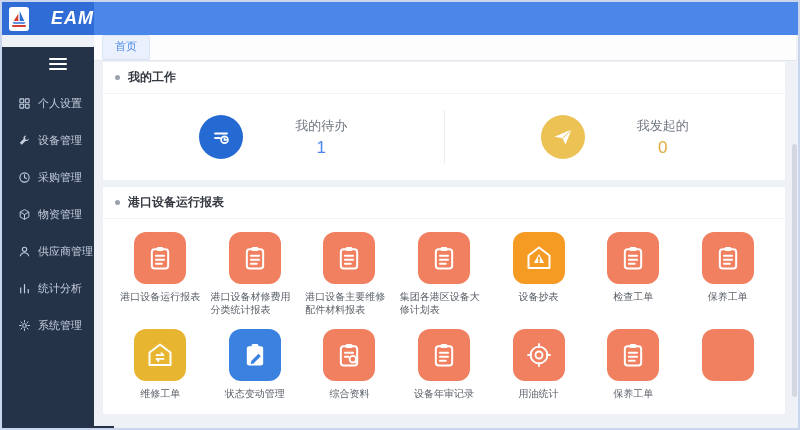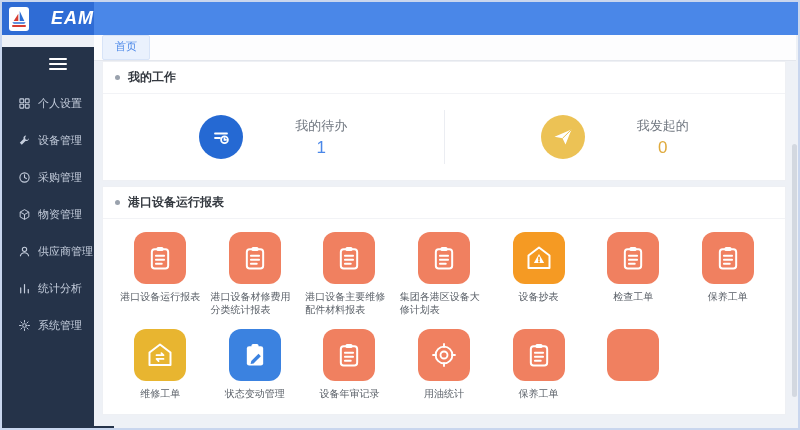--- a/index.html
+++ b/index.html
@@ -332,20 +332,35 @@
           <div class="tile blue">
             <svg width="28" height="28" viewBox="0 0 24 24">
                 <rect x="5" y="4.5" width="14" height="16.5" rx="2" fill="#ffffff"></rect>
                 <rect x="9" y="2.6" width="6" height="3.4" rx="1.3" fill="#ffffff"></rect>
                 <path d="M8.8 17.2l6.2-6.2 2 2-6.2 6.2-2.6.6z" fill="#3b82e0"></path>
               </svg>
           </div>
           <div class="func-label">状态变动管理</div>
         </div>
 
+        <div class="func-cell">
+          <div class="tile salmon">
+            <svg width="28" height="28" viewBox="0 0 24 24">
+                <g fill="none" stroke="#ffffff" stroke-width="1.7" stroke-linecap="round">
+                  <rect x="5" y="4.5" width="14" height="16.5" rx="2.4"></rect>
+                  <line x1="8.5" y1="10" x2="15.5" y2="10"></line>
+                  <line x1="8.5" y1="13.5" x2="11.5" y2="13.5"></line>
+                </g>
+                <rect x="9" y="2.6" width="6" height="3.4" rx="1.3" fill="#ffffff"></rect>
+                <circle cx="15.3" cy="15.6" r="2.8" fill="#f08060" stroke="#ffffff" stroke-width="1.5"></circle>
+                <line x1="17.4" y1="17.7" x2="19.2" y2="19.5" stroke="#ffffff" stroke-width="1.5" stroke-linecap="round"></line>
+              </svg>
+          </div>
+          <div class="func-label">综合资料</div>
+        </div>
 
         <div class="func-cell">
           <div class="tile salmon">
             <svg width="28" height="28" viewBox="0 0 24 24">
                 <g fill="none" stroke="#ffffff" stroke-width="1.7" stroke-linecap="round">
                   <rect x="5" y="4.5" width="14" height="16.5" rx="2.4"></rect>
                   <line x1="8.5" y1="10" x2="15.5" y2="10"></line>
                   <line x1="8.5" y1="13.5" x2="15.5" y2="13.5"></line>
                   <line x1="8.5" y1="17" x2="13.5" y2="17"></line>
                 </g>

